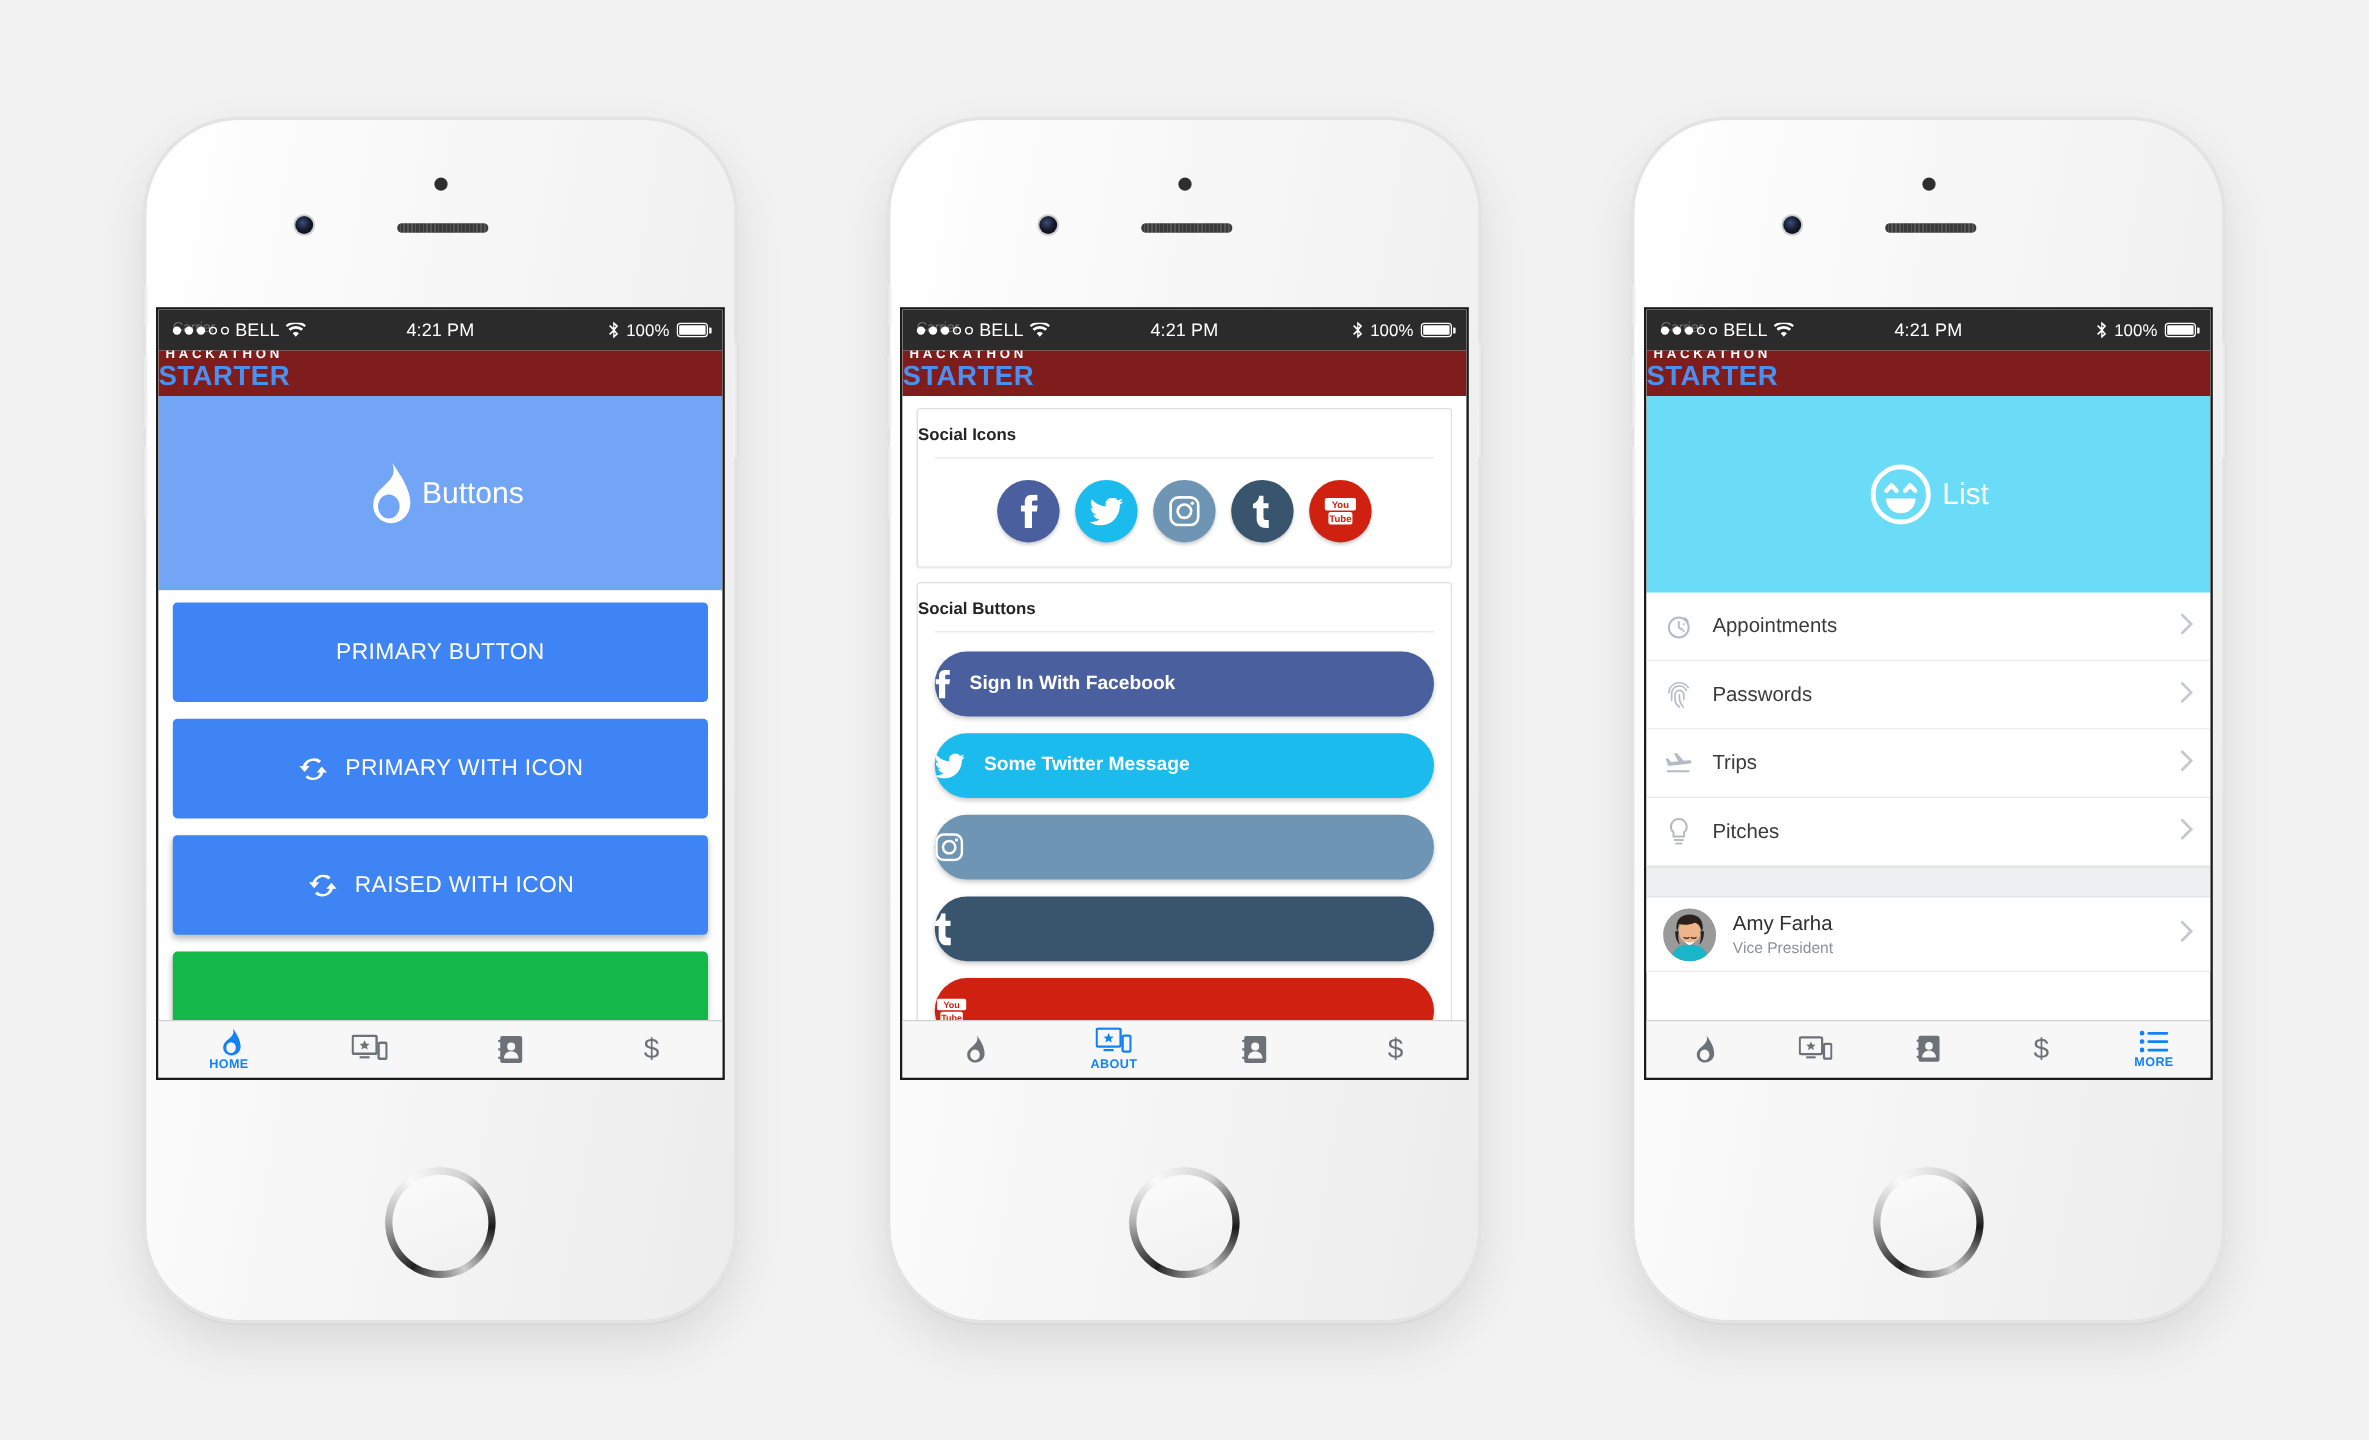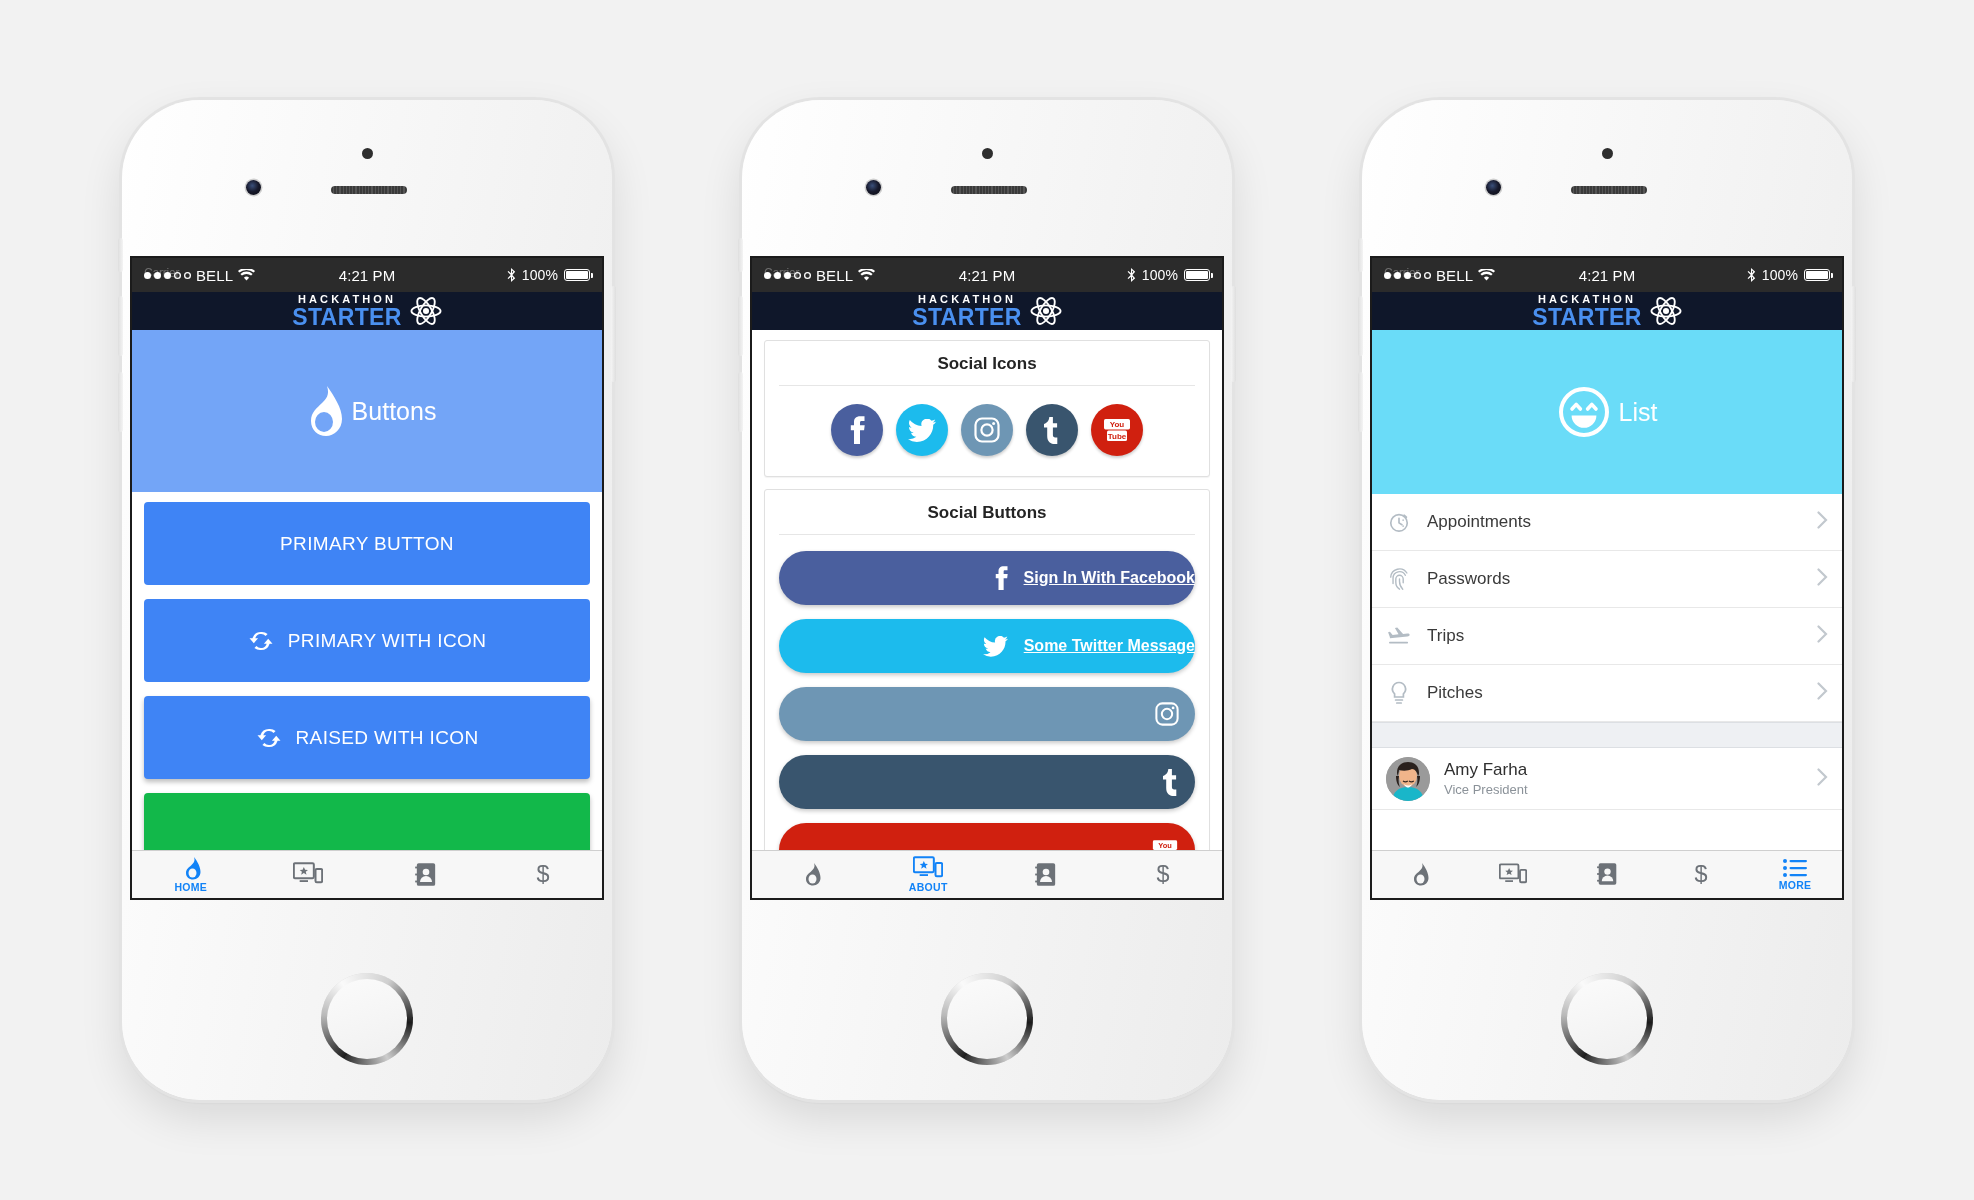--- a/index.html
+++ b/index.html
@@ -126,22 +126,22 @@
     position:relative; display:inline-block;
   }
   .batt::after {
     content:""; position:absolute; right:-4px; top:3px;
     width:2.4px; height:5px; background:#fff; border-radius:0 1px 1px 0;
   }
   .batt i { position:absolute; inset:1.4px; background:#fff; border-radius:1px; display:block; }
 
   
   .navbar {
-    height:38px; background:#0f172a;
-    display:flex; align-items:center; justify-content:center; gap:7px;
+    height:38px; background:#7f1d1d;
+    display:flex; align-items:flex-start; justify-content:center; gap:7px;flex-direction:column;
   }
   .logo-txt { line-height:1; text-align:center; }
   .logo-top {
     font-size:11px; font-weight:700; color:#fff; letter-spacing:3.1px;
   }
   .logo-bot {
     font-size:23px; font-weight:700; color:#4a90f0;
     letter-spacing:.4px; margin-top:1px;
     font-family:"Liberation Sans", sans-serif;
   }
@@ -180,40 +180,39 @@
   .tab.active { color:#1283f7; }
   .tab-label { font-size:10.5px; font-weight:700; letter-spacing:.3px; }
 
   
   .about-wrap { padding:10px 12px; background:#fff; }
   .card {
     background:#fff; border:1px solid #e0e0e0; border-radius:3px;
     margin-bottom:12px; box-shadow:0 1px 1px rgba(0,0,0,.05);
   }
   .card-title {
-    text-align:center; font-size:17px; font-weight:700; color:#242424;
+    text-align:left; font-size:14px; font-weight:700; color:#242424;
     padding:13px 0 11px;
   }
   .card-div { height:1px; background:#e6e6e6; margin:0 14px; }
   .social-row {
     display:flex; justify-content:center; align-items:center;
     gap:13px; padding:18px 0 20px;
   }
   .scircle {
     width:52px; height:52px; border-radius:50%;
     display:flex; align-items:center; justify-content:center;
     box-shadow:0 2px 3px rgba(0,0,0,.2);
   }
   .sbtn-col { padding:16px 14px 6px; }
   .sbtn {
     height:54px; border-radius:27px; margin-bottom:14px;
-    display:flex; align-items:center; justify-content:flex-end; gap:16px;
+    display:flex; align-items:center; justify-content:flex-start; gap:16px;
     color:#fff; font-size:16px; font-weight:700;
     box-shadow:0 2px 4px rgba(0,0,0,.22);
-    text-decoration:underline;
   }
 
   
   .list-sec { background:#fff; }
   .lrow {
     display:flex; align-items:center; gap:15px;
     padding:0 14px; height:57px;
     border-bottom:1px solid #e8e8e8; background:#fff;
   }
   .lrow-icon { width:26px; display:flex; justify-content:center; color:#b3bcc4; }

